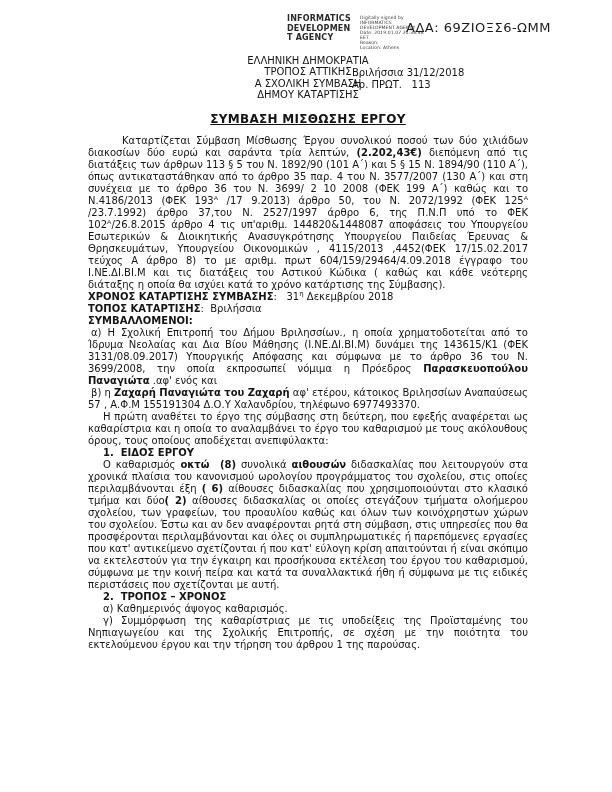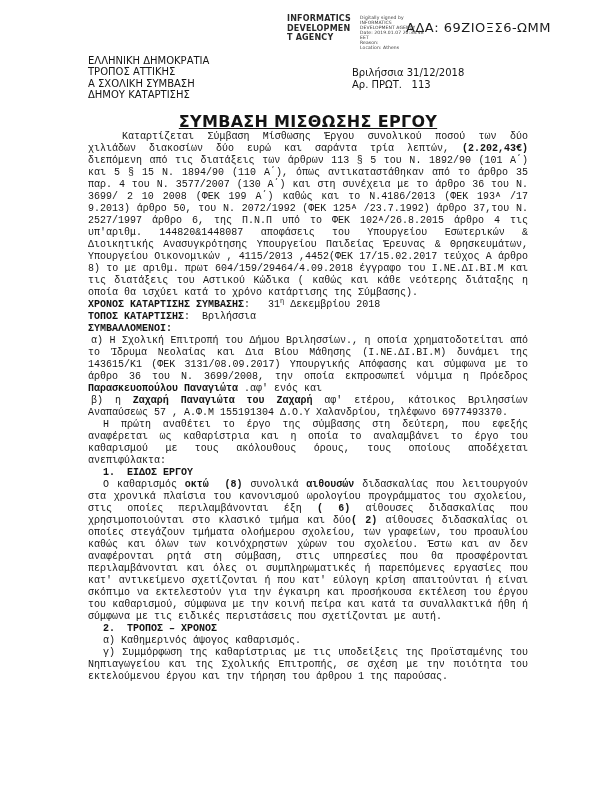--- a/index.html
+++ b/index.html
@@ -23,35 +23,35 @@
     font-size:8px;line-height:9.5px;font-weight:bold;letter-spacing:0.2px;color:#2a2a2a;
   }
   .stamp-details{padding-top:1px;}
   .stamp-details div{
     font-size:4.5px;line-height:5px;color:#3a3a3a;letter-spacing:0.1px;
   }
   .content{
     position:absolute;left:88px;top:55px;width:440px;
   }
   .org-block div{
-    font-size:10px;line-height:11.3px;
+    font-size:10px;line-height:11.3px;text-align:center;
   }
   .right-block{
     position:absolute;left:264px;top:12px;font-size:10px;line-height:11.3px;
   }
   .right-block .protocol{margin-top:1px;}
   .title{
     margin-top:12px;
     text-align:center;
-    font-size:16px;
+    font-size:12px;
     font-weight:bold;
     text-decoration:underline;
     letter-spacing:0.3px;
   }
-  .body{margin-top:0;font-family:Liberation Mono, monospace;}
+  .body{margin-top:9px;}
   .para{
     margin:0;
     font-size:10px;
     line-height:12px;
     text-align:justify;
   }
   .b{font-weight:bold;}
   .indent-lg{text-indent:34px;}
   .indent-sm{text-indent:15px;}
   .indent-xs{text-indent:3px;}

